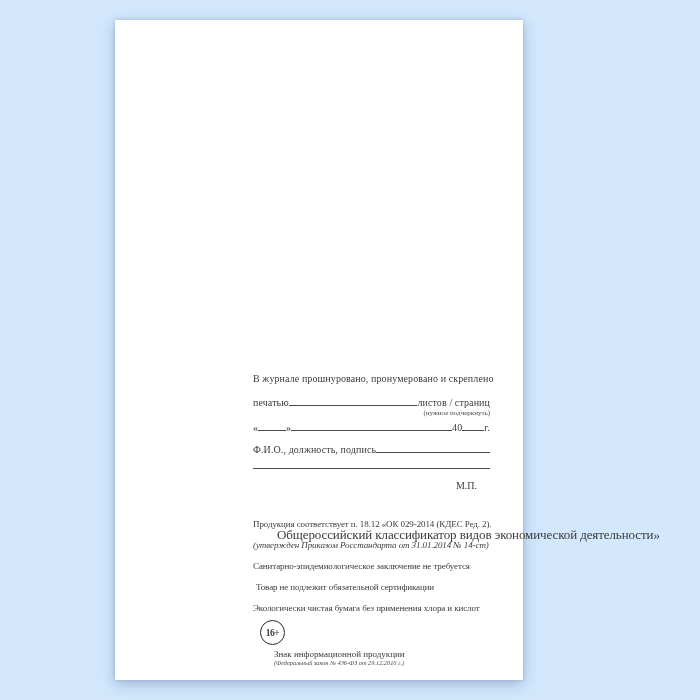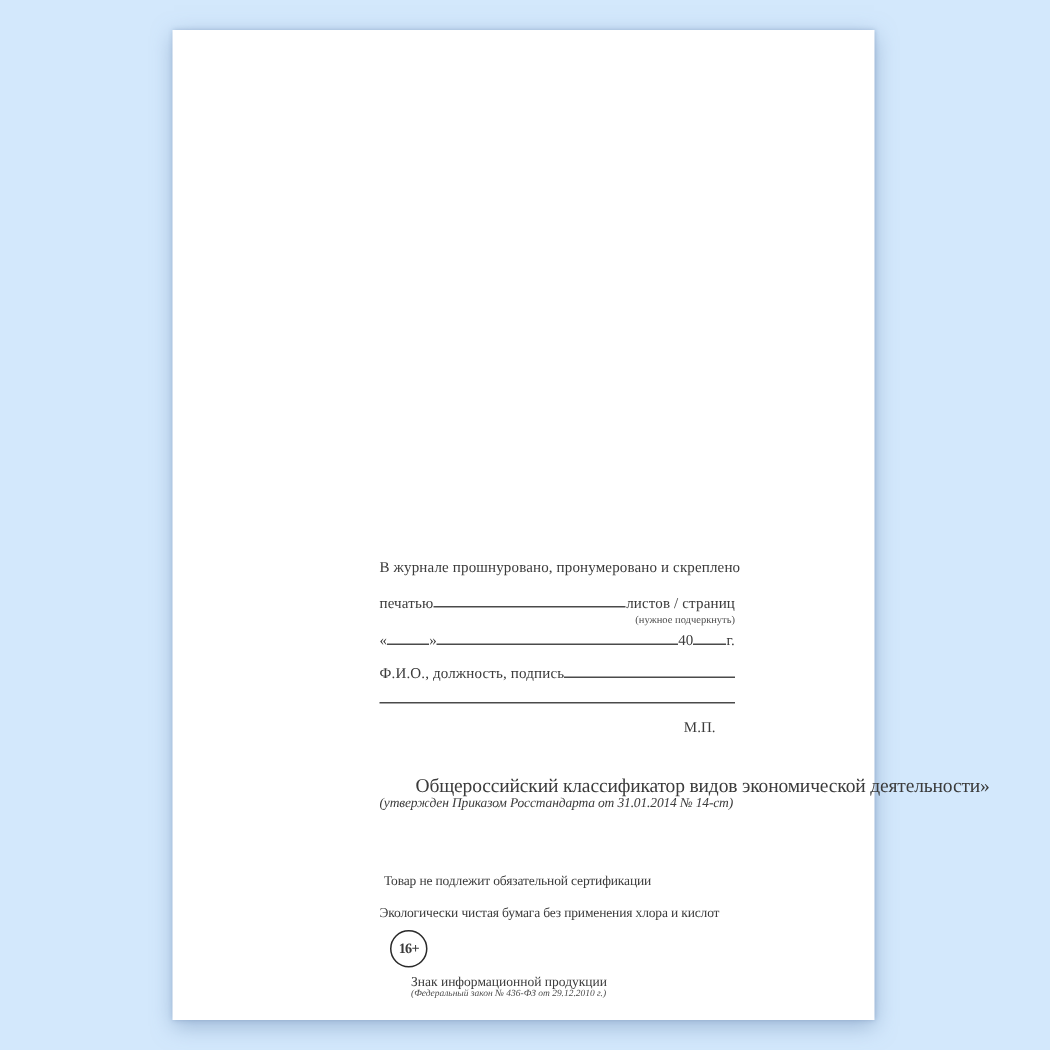--- a/index.html
+++ b/index.html
@@ -9,21 +9,21 @@
   }
   .backdrop {
     position: relative;
     width: 700px; height: 700px;
     background: #d3e8fc;
     overflow: hidden;
   }
   .paper {
     position: absolute;
     left: 115px; top: 20px;
-    width: 468px; height: 660px;
+    width: 408px; height: 660px;
     background: #ffffff;
     box-shadow: 0 4px 14px rgba(110, 140, 180, 0.55),
                 0 0 3px rgba(110, 140, 180, 0.45);
   }
   .paper * { color: #3b3b3b; }
 
   
   .cert-line, .cert-row {
     position: absolute;
     left: 138px; width: 237px;
@@ -123,24 +123,26 @@
     <div class="cert-row" style="top:424px">
       <span>Ф.И.О., должность, подпись</span>
       <span class="fill"></span>
     </div>
 
     <div class="hr" style="top:448px"></div>
 
     <div class="mp" style="top:460px">М.П.</div>
 
     <div class="info" style="top:499px">
+      <div>Продукция соответствует п. 18.12 «ОК 029-2014 (КДЕС Ред. 2).</div>
       <div class="smaller">Общероссийский классификатор видов экономической деятельности»</div>
       <div class="italic">(утвержден Приказом Росстандарта от 31.01.2014 № 14-ст)</div>
     </div>
 
+    <div class="info" style="top:541px">Санитарно-эпидемиологическое заключение не требуется</div>
 
     <div class="info indent" style="top:562px">Товар не подлежит обязательной сертификации</div>
 
     <div class="info" style="top:583px">Экологически чистая бумага без применения хлора и кислот</div>
 
     <div class="age-block">
       <div class="age-badge">16+</div>
       <div class="age-text">
         <div class="age-label">Знак информационной продукции</div>
         <div class="age-law">(Федеральный закон № 436-ФЗ от 29.12.2010 г.)</div>

